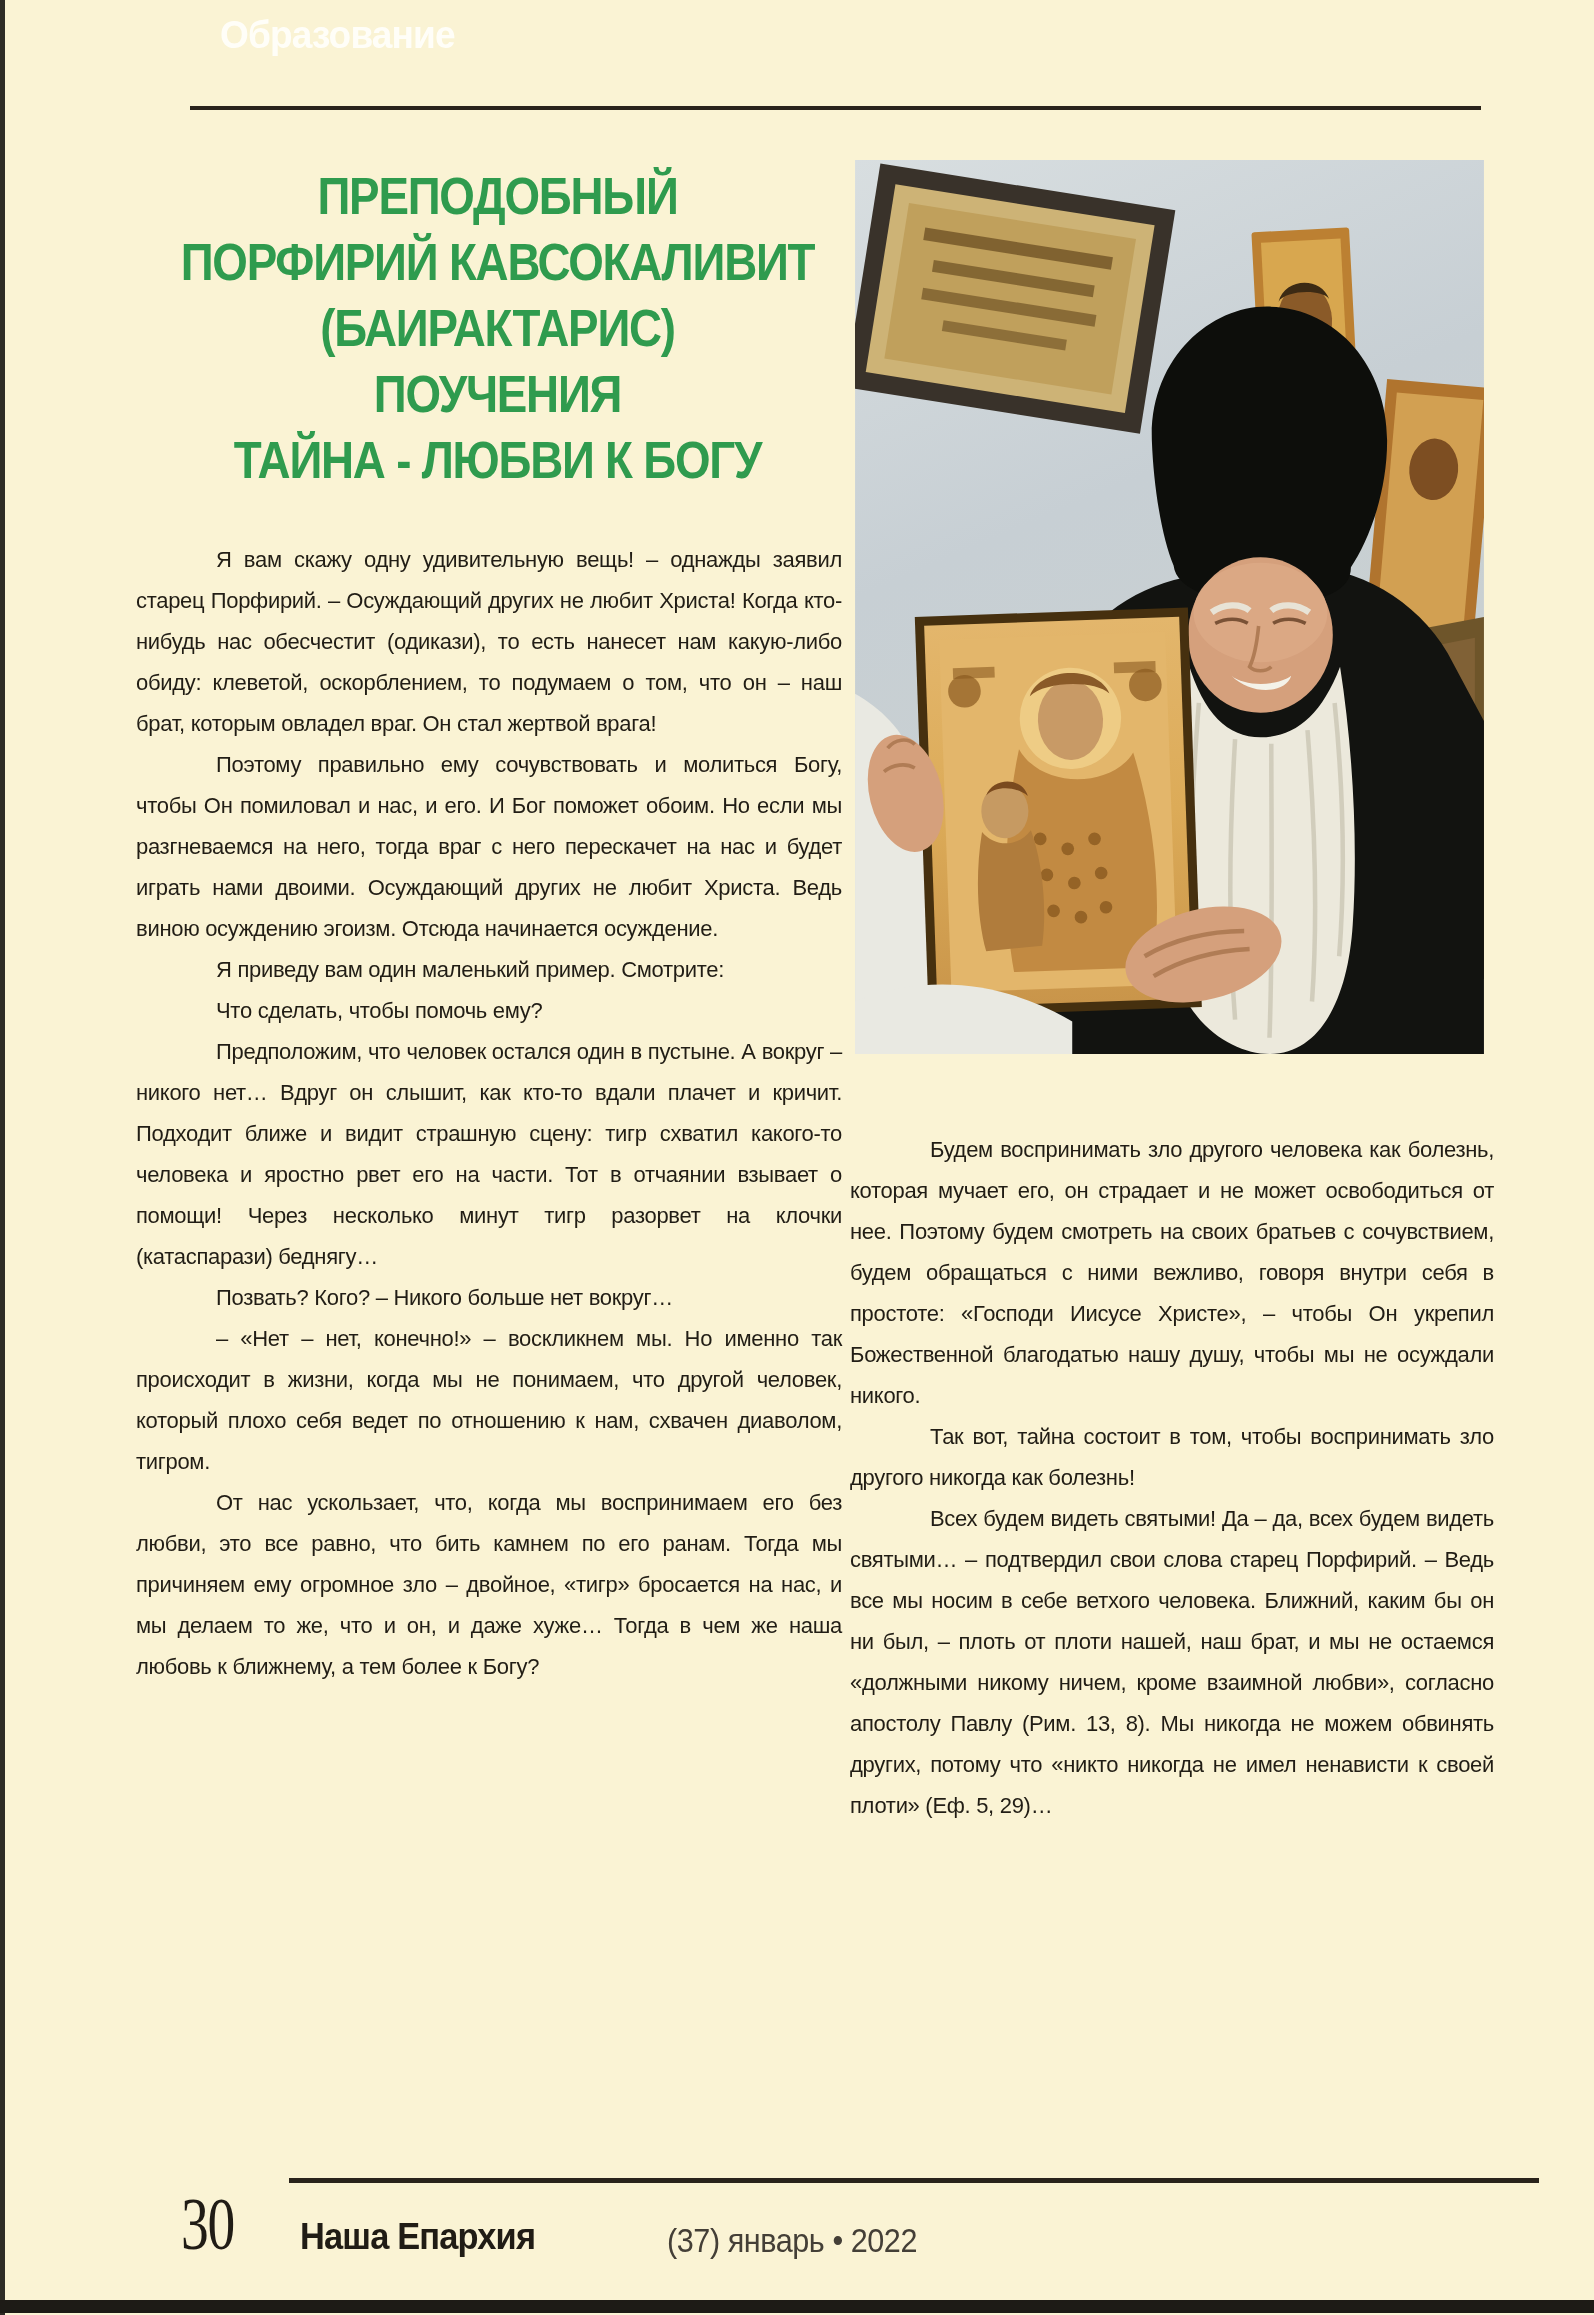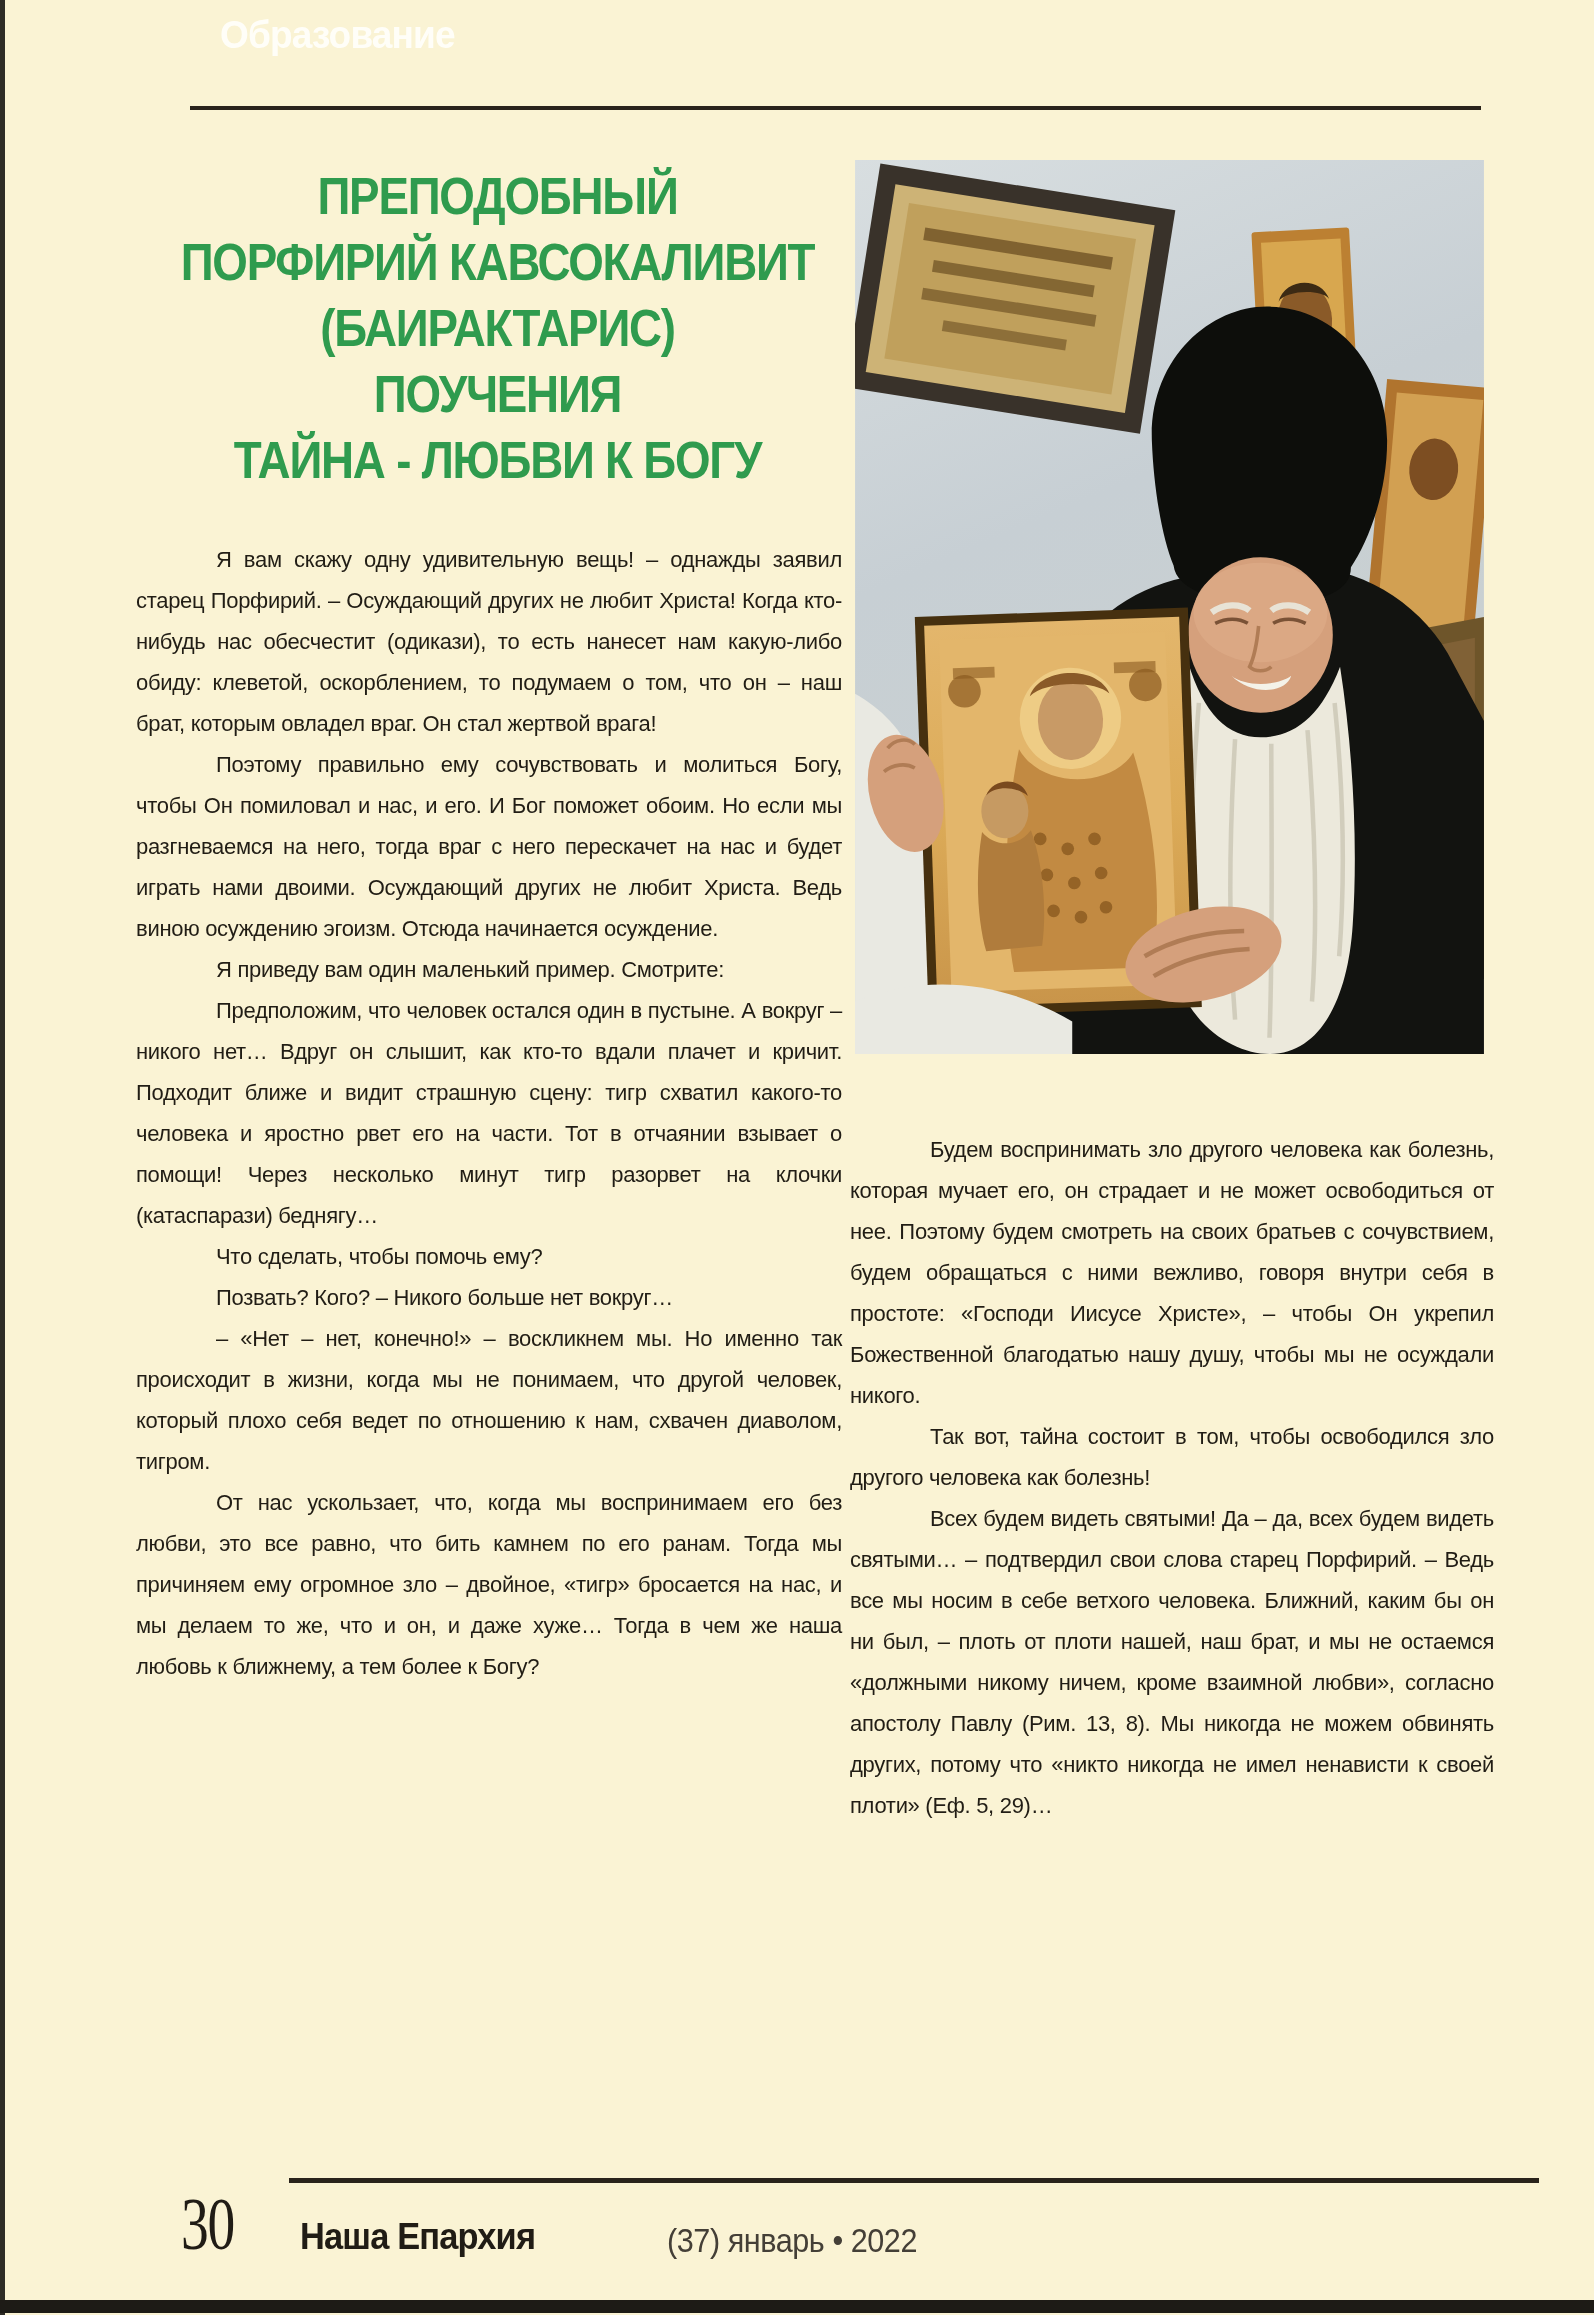--- a/index.html
+++ b/index.html
@@ -194,29 +194,29 @@
     </g>
 
     <path d="M0,930 C80,898 165,908 240,952 L240,988 L0,988 Z" fill="#E9E9E2"></path>
   </svg>
 </figure>
 
 <div class="abs col col-left">
     <p class="para">Я вам скажу одну удивительную вещь! – однажды заявил старец Порфирий. – Осуждающий других не любит Христа! Когда кто-нибудь нас обесчестит (одикази), то есть нанесет нам какую-либо обиду: клеветой, оскорблением, то подумаем о том, что он – наш брат, которым овладел враг. Он стал жертвой врага!</p>
     <p class="para">Поэтому правильно ему сочувствовать и молиться Богу, чтобы Он помиловал и нас, и его. И Бог поможет обоим. Но если мы разгневаемся на него, тогда враг с него перескачет на нас и будет играть нами двоими. Осуждающий других не любит Христа. Ведь виною осуждению эгоизм. Отсюда начинается осуждение.</p>
     <p class="para">Я приведу вам один маленький пример. Смотрите:</p>
+    <p class="para">Что сделать, чтобы помочь ему?</p>
     <p class="para">Предположим, что человек остался один в пустыне. А вокруг – никого нет… Вдруг он слышит, как кто-то вдали плачет и кричит. Подходит ближе и видит страшную сцену: тигр схватил какого-то человека и яростно рвет его на части. Тот в отчаянии взывает о помощи! Через несколько минут тигр разорвет на клочки (катаспарази) беднягу…</p>
-    <p class="para">Что сделать, чтобы помочь ему?</p>
     <p class="para">Позвать? Кого? – Никого больше нет вокруг…</p>
     <p class="para">– «Нет – нет, конечно!» – воскликнем мы. Но именно так происходит в жизни, когда мы не понимаем, что другой человек, который плохо себя ведет по отношению к нам, схвачен диаволом, тигром.</p>
     <p class="para">От нас ускользает, что, когда мы воспринимаем его без любви, это все равно, что бить камнем по его ранам. Тогда мы причиняем ему огромное зло – двойное, «тигр» бросается на нас, и мы делаем то же, что и он, и даже хуже… Тогда в чем же наша любовь к ближнему, а тем более к Богу?</p>
   </div>
 <div class="abs col col-right">
     <p class="para">Будем воспринимать зло другого человека как болезнь, которая мучает его, он страдает и не может освободиться от нее. Поэтому будем смотреть на своих братьев с сочувствием, будем обращаться с ними вежливо, говоря внутри себя в простоте: «Господи Иисусе Христе», – чтобы Он укрепил Божественной благодатью нашу душу, чтобы мы не осуждали никого.</p>
-    <p class="para">Так вот, тайна состоит в том, чтобы освободился зло другого человека как болезнь!</p>
+    <p class="para">Так вот, тайна состоит в том, чтобы воспринимать зло другого никогда как болезнь!</p>
     <p class="para">Всех будем видеть святыми! Да – да, всех будем видеть святыми… – подтвердил свои слова старец Порфирий. – Ведь все мы носим в себе ветхого человека. Ближний, каким бы он ни был, – плоть от плоти нашей, наш брат, и мы не остаемся «должными никому ничем, кроме взаимной любви», согласно апостолу Павлу (Рим. 13, 8). Мы никогда не можем обвинять других, потому что «никто никогда не имел ненависти к своей плоти» (Еф. 5, 29)…</p>
   </div>
 
 <div class="abs footer-rule"></div>
 <div class="abs page-number">30</div>
 <div class="abs journal-name">Наша Епархия</div>
 <div class="abs issue-info">(37) январь • 2022</div>
 
 
 </body></html>

